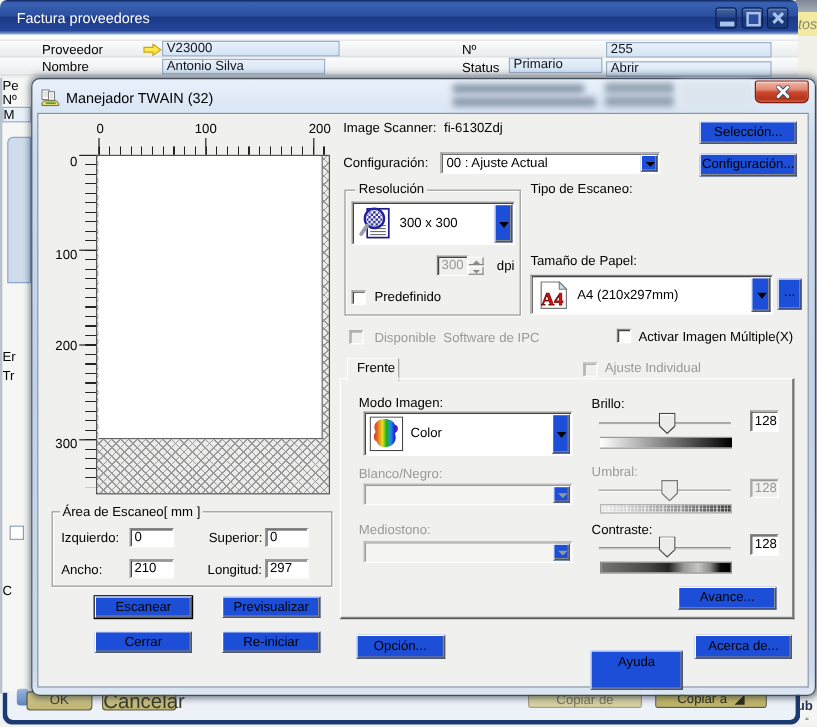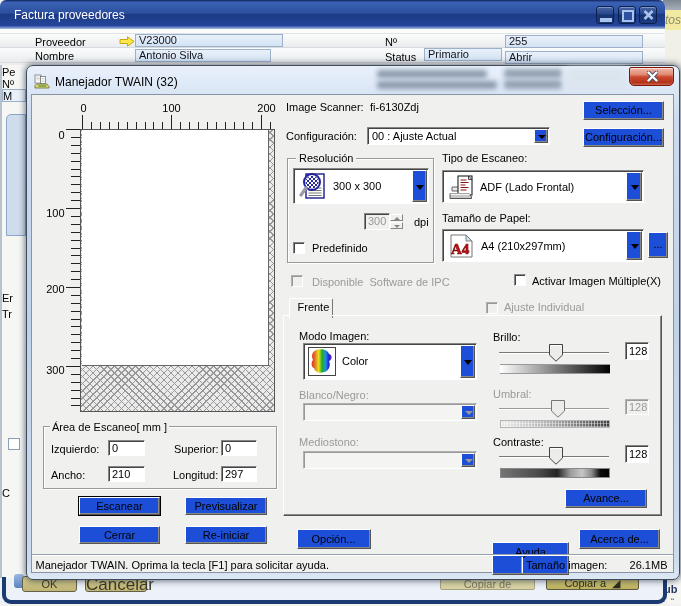--- a/index.html
+++ b/index.html
@@ -181,34 +181,20 @@
     <div class="t11 ab" style="left:382.5px;top:121.5px;">dpi</div>
     <div class="cb ab" style="left:261px;top:147px;"></div>
     <div class="t11 ab" style="left:280.5px;top:147.5px;">Predefinido</div>
 
     <div class="cb dis ab" style="left:259.5px;top:180.5px;border-top-color:#b0b0b0;border-left-color:#b0b0b0;box-shadow:inset 1px 1px 0 #999;"></div>
     <div class="t11 gray ab" style="left:280.5px;top:181.5px;">Disponible&nbsp; Software de IPC</div>
     <div class="cb ab" style="left:482.5px;top:179.5px;"></div>
     <div class="t11 ab" style="left:500.5px;top:180.5px;">Activar Imagen Múltiple(X)</div>
 
     <div class="t11 ab" style="left:410.5px;top:57.5px;">Tipo de Escaneo:</div>
-    <div class="sunken ab" style="left:410.5px;top:75.5px;width:202px;height:33px;">
-      <svg class="ab" style="left:6px;top:3px;" width="26" height="26" viewBox="0 0 26 26">
-        <path d="M3 13 L10 13 L10 17 L3 17 Z" fill="#e8e8e8" stroke="#555" stroke-width="0.9"></path>
-        <rect x="9" y="2" width="14" height="19" fill="#fff" stroke="#222" stroke-width="1.1"></rect>
-        <path d="M19.5 2 L23 5.5 L19.5 5.5 Z" fill="#ddd" stroke="#222" stroke-width="0.8"></path>
-        <path d="M11.5 6h6M11.5 8.5h8M11.5 11h5M11.5 13.5h8M11.5 16h6" stroke="#8c1616" stroke-width="1.2"></path>
-        <path d="M1 19.5 L20 19.5 L22.5 23 L22.5 24.5 L1 24.5 Z" fill="#c8c8c8" stroke="#444" stroke-width="0.9"></path>
-        <path d="M1 19.5 L20 19.5 L21 21 L2 21 Z" fill="#f2f2f2"></path>
-      </svg>
-      <div class="t11 ab" style="left:37px;top:10px;">ADF (Lado Frontal)</div>
-      <div class="raised ab" style="right:1px;top:1px;width:16px;height:29px;">
-          <div class="ab" style="left:3.5px;top:12px;width:0;height:0;border:4.5px solid transparent;border-top:5px solid #000;"></div>
-        </div>
-    </div>
 
     <div class="t11 ab" style="left:410.5px;top:117.5px;">Tamaño de Papel:</div>
     <div class="sunken ab" style="left:410.5px;top:134.5px;width:202px;height:33px;">
       <svg class="ab" style="left:5px;top:3px;" width="28" height="27" viewBox="0 0 28 27">
         <path d="M3 2 L18 2 L24 8 L24 24 L3 24 Z" fill="#fff" stroke="#777" stroke-width="1"></path>
         <path d="M18 2 L18 8 L24 8 Z" fill="#cfe3ee" stroke="#777" stroke-width="0.9"></path>
         <text x="3" y="21" font-family="Liberation Serif, serif" font-weight="bold" font-size="15" fill="#cc1414" stroke="#7a0c0c" stroke-width="0.7">A4</text>
       </svg>
       <div class="t11 ab" style="left:38px;top:10px;">A4 (210x297mm)</div>
       <div class="raised ab" style="right:1px;top:1px;width:16px;height:29px;">
@@ -321,20 +307,14 @@
 
     <div class="btn raised ab" style="left:47.5px;top:402.5px;width:81px;height:18px;line-height:16px;box-shadow:0 0 0 1px #000, inset -1px -1px 0 #888;">Escanear</div>
     <div class="btn raised ab" style="left:153.5px;top:402.5px;width:82px;height:18px;line-height:16px;">Previsualizar</div>
     <div class="btn raised ab" style="left:47.5px;top:431.5px;width:81px;height:18px;line-height:16px;">Cerrar</div>
     <div class="btn raised ab" style="left:153.5px;top:431.5px;width:82px;height:18px;line-height:16px;">Re-iniciar</div>
 
     <div class="btn raised ab" style="left:265px;top:434.5px;width:74px;height:20px;line-height:18px;">Opción...</div>
     <div class="btn raised ab" style="left:460.5px;top:447px;width:77px;height:33px;line-height:18px;">Ayuda</div>
     <div class="btn raised ab" style="left:547.5px;top:434.5px;width:81px;height:20px;line-height:18px;">Acerca de...</div>
 
-    <div class="ab" style="left:0;top:459.5px;width:641px;height:19px;border-top:1px solid #98a2ae;box-shadow:inset 0 1px 0 #fff;">
-      <div class="t11 ab" style="left:4px;top:4px;">Manejador TWAIN. Oprima la tecla [F1] para solicitar ayuda.</div>
-      <div class="ab" style="left:489px;top:2px;width:1px;height:16px;background:#98a2ae;box-shadow:1px 0 0 #fff;"></div>
-      <div class="t11 ab" style="left:494.5px;top:4px;">Tamaño imagen:</div>
-      <div class="t11 ab" style="left:568px;top:4px;width:68px;text-align:right;">26.1MB</div>
-    </div>
   </div>
 </div>
 
 </body></html>

